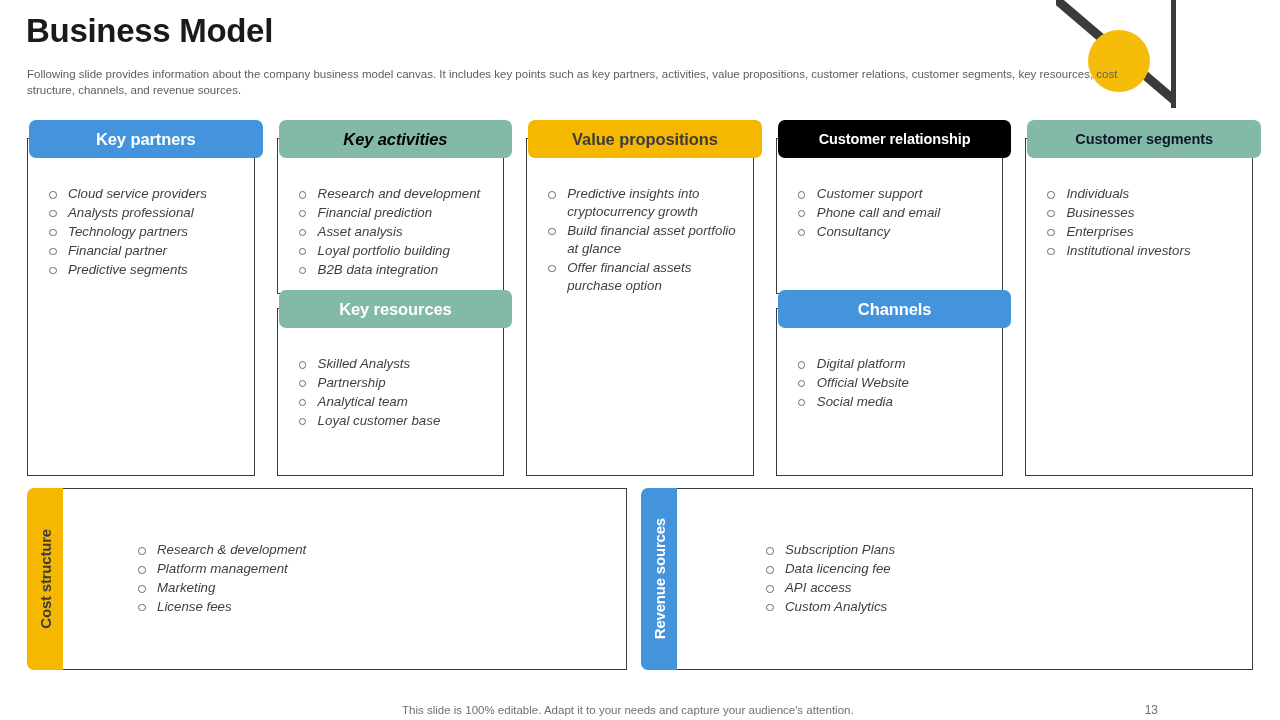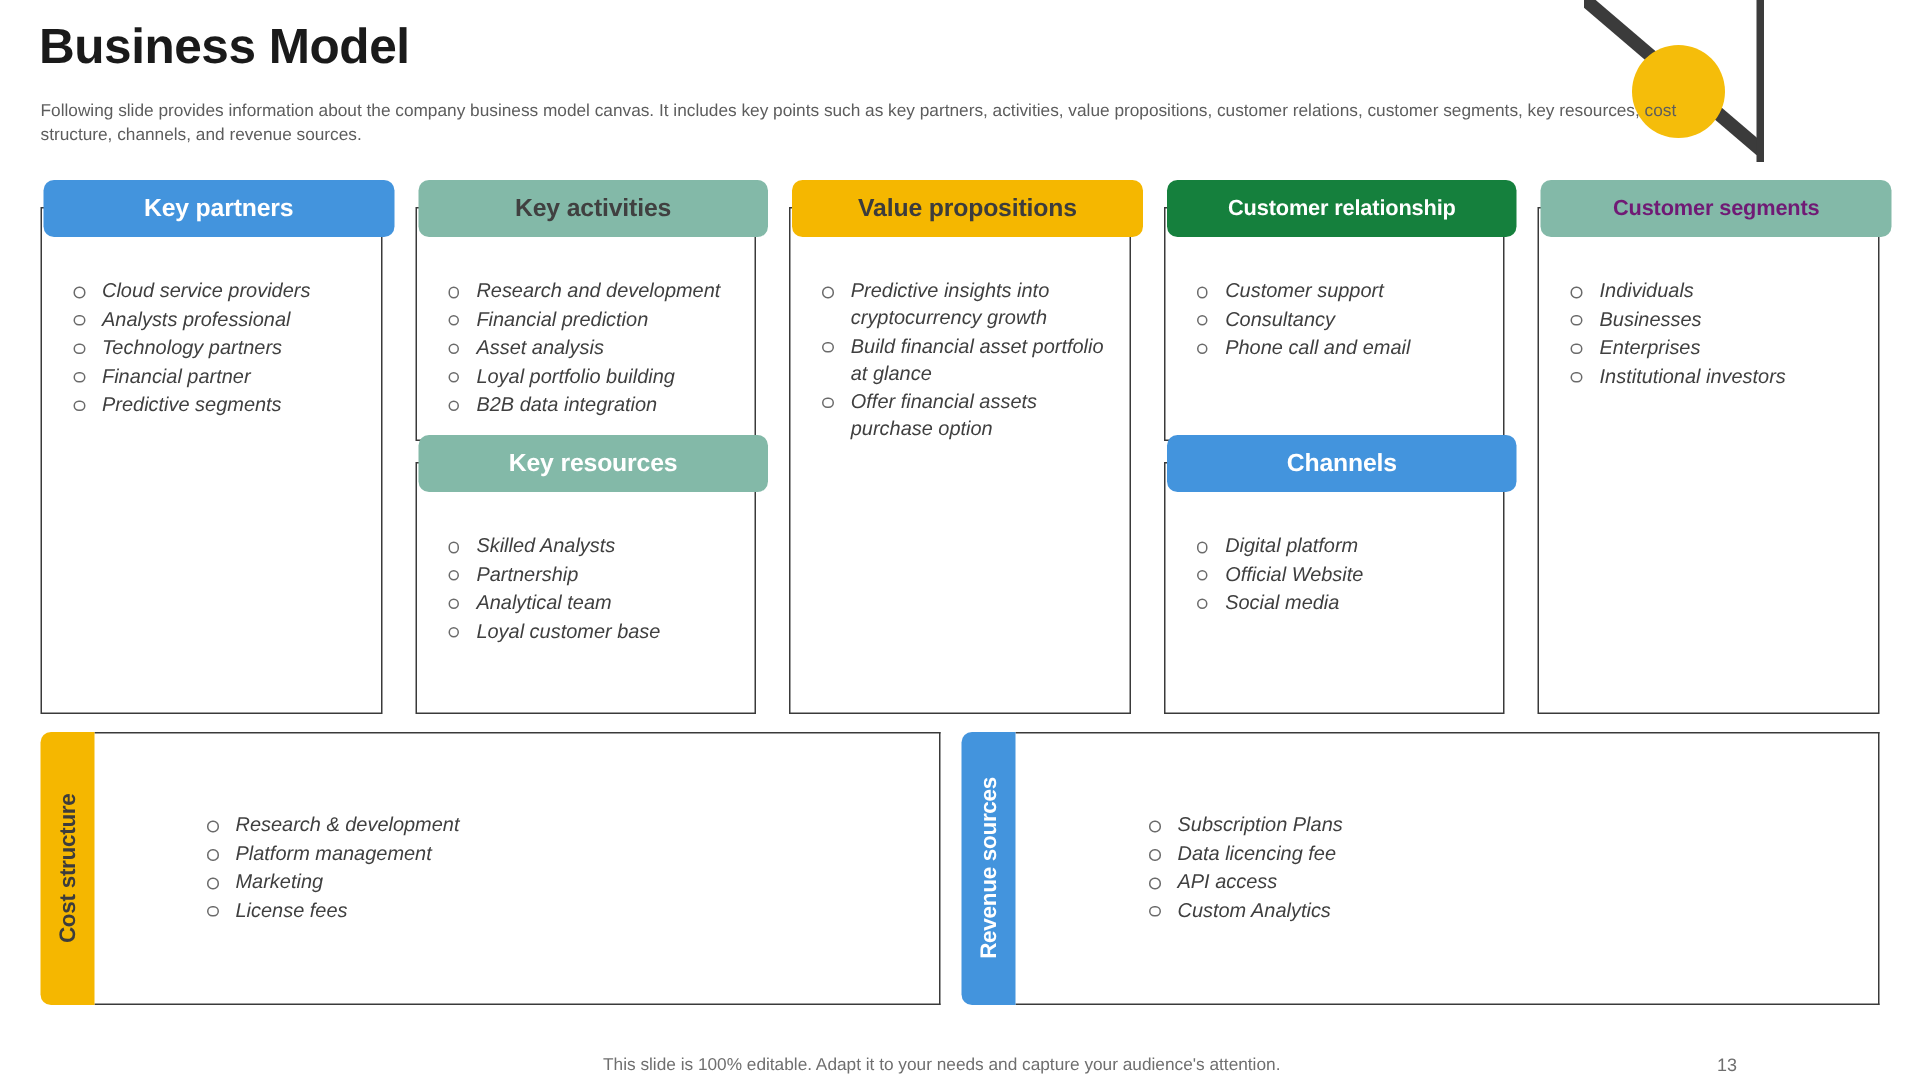--- a/index.html
+++ b/index.html
@@ -219,21 +219,21 @@
             <li>Technology partners</li>
             <li>Financial partner</li>
             <li>Predictive segments</li>
           </ul>
         </div>
       </div>
     </div>
 
     <div class="col">
       <div class="card" style="height:156px;">
-        <div class="card-head" style="background:#83b9a8;color:#404040;">Key activities</div>
+        <div class="card-head" style="background:#83b9a8;color:#000000;font-style:italic;">Key activities</div>
         <div class="card-body">
           <ul class="bullets">
             <li>Research and development</li>
             <li>Financial prediction</li>
             <li>Asset analysis</li>
             <li>Loyal portfolio building</li>
             <li>B2B data integration</li>
           </ul>
         </div>
       </div>
@@ -258,44 +258,44 @@
             <li>Predictive insights into cryptocurrency growth</li>
             <li>Build financial asset portfolio at glance</li>
             <li>Offer financial assets purchase option</li>
           </ul>
         </div>
       </div>
     </div>
 
     <div class="col">
       <div class="card" style="height:156px;">
-        <div class="card-head sm" style="background:#15803d;color:#ffffff;">Customer relationship</div>
+        <div class="card-head sm" style="background:#000000;color:#ffffff;">Customer relationship</div>
         <div class="card-body">
           <ul class="bullets">
             <li>Customer support</li>
+            <li>Phone call and email</li>
             <li>Consultancy</li>
-            <li>Phone call and email</li>
           </ul>
         </div>
       </div>
       <div class="card fill">
         <div class="card-head" style="background:#4394dd;color:#ffffff;">Channels</div>
         <div class="card-body">
           <ul class="bullets">
             <li>Digital platform</li>
             <li>Official Website</li>
             <li>Social media</li>
           </ul>
         </div>
       </div>
     </div>
 
     <div class="col">
       <div class="card fill">
-        <div class="card-head sm" style="background:#83b9a8;color:#701a75;">Customer segments</div>
+        <div class="card-head sm" style="background:#83b9a8;color:#0f172a;">Customer segments</div>
         <div class="card-body">
           <ul class="bullets">
             <li>Individuals</li>
             <li>Businesses</li>
             <li>Enterprises</li>
             <li>Institutional investors</li>
           </ul>
         </div>
       </div>
     </div>

